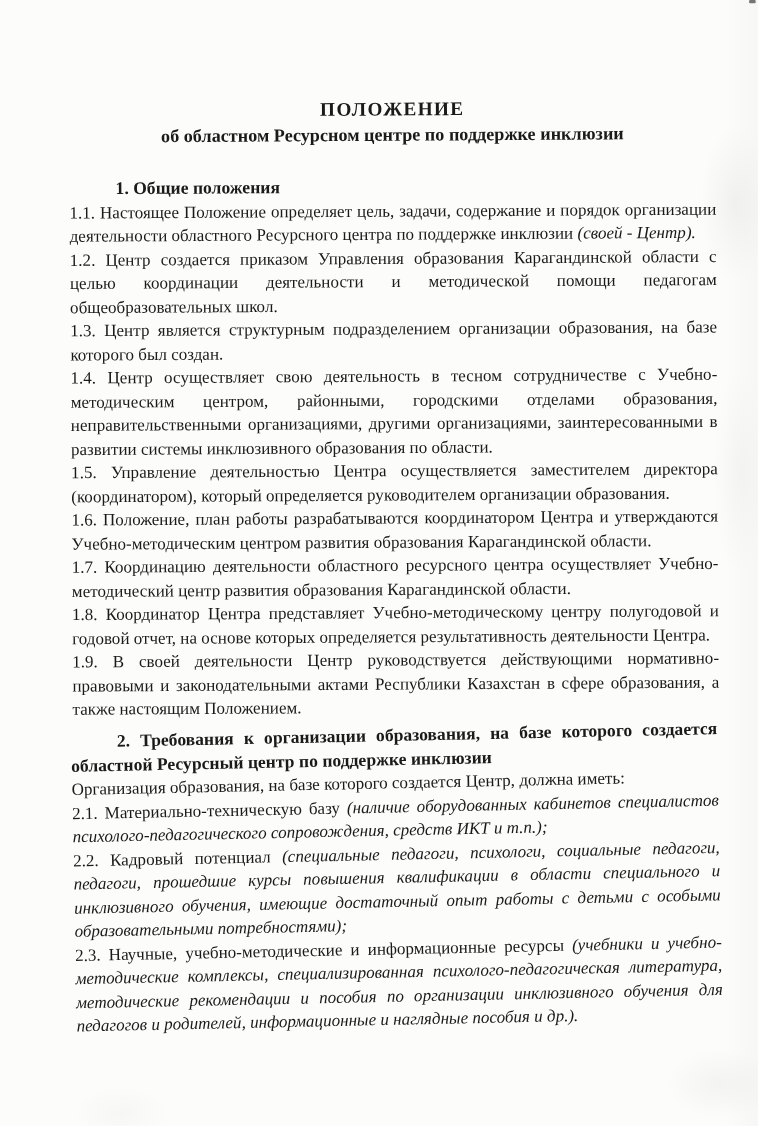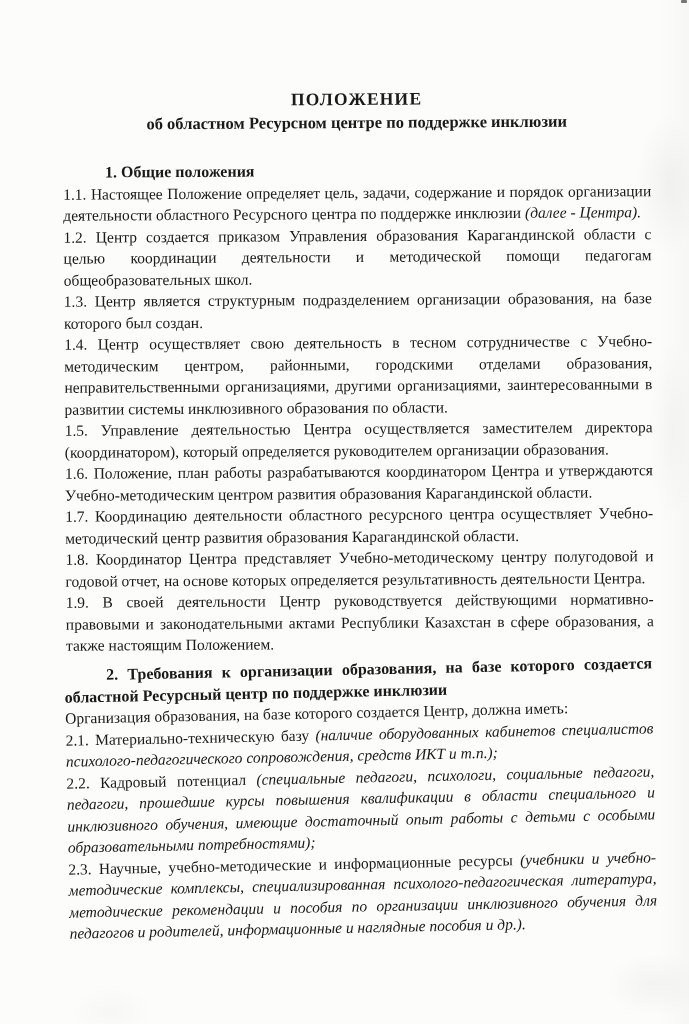--- a/index.html
+++ b/index.html
@@ -95,21 +95,21 @@
   <div class="speck"></div>
 
   <div class="content">
 
     <h1 class="title">ПОЛОЖЕНИЕ</h1>
     <h2 class="subtitle">об областном Ресурсном центре по поддержке инклюзии</h2>
 
     <section>
       <h3 class="sec1-heading">1. Общие положения</h3>
 
-      <p class="para"><span>1.1. Настоящее Положение определяет цель, задачи, содержание и порядок организации деятельности областного Ресурсного центра по поддержке инклюзии </span><em>(далее - Центра).</em></p>
+      <p class="para"><span>1.1. Настоящее Положение определяет цель, задачи, содержание и порядок организации деятельности областного Ресурсного центра по поддержке инклюзии </span><em>(своей - Центр).</em></p>
 
       <p class="para">1.2. Центр создается приказом Управления образования Карагандинской области с целью координации деятельности и методической помощи педагогам общеобразовательных школ.</p>
       <p class="para">1.3. Центр является структурным подразделением организации образования, на базе которого был создан.</p>
       <p class="para">1.4. Центр осуществляет свою деятельность в тесном сотрудничестве с Учебно-методическим центром, районными, городскими отделами образования, неправительственными организациями, другими организациями, заинтересованными в развитии системы инклюзивного образования по области.</p>
       <p class="para">1.5. Управление деятельностью Центра осуществляется заместителем директора (координатором), который определяется руководителем организации образования.</p>
       <p class="para">1.6. Положение, план работы разрабатываются координатором Центра и утверждаются Учебно-методическим центром развития образования Карагандинской области.</p>
       <p class="para">1.7. Координацию деятельности областного ресурсного центра осуществляет Учебно-методический центр развития образования Карагандинской области.</p>
       <p class="para">1.8. Координатор Центра представляет Учебно-методическому центру полугодовой и годовой отчет, на основе которых определяется результативность деятельности Центра.</p>
       <p class="para">1.9. В своей деятельности Центр руководствуется действующими нормативно-правовыми и законодательными актами Республики Казахстан в сфере образования, а также настоящим Положением.</p>
     </section>

